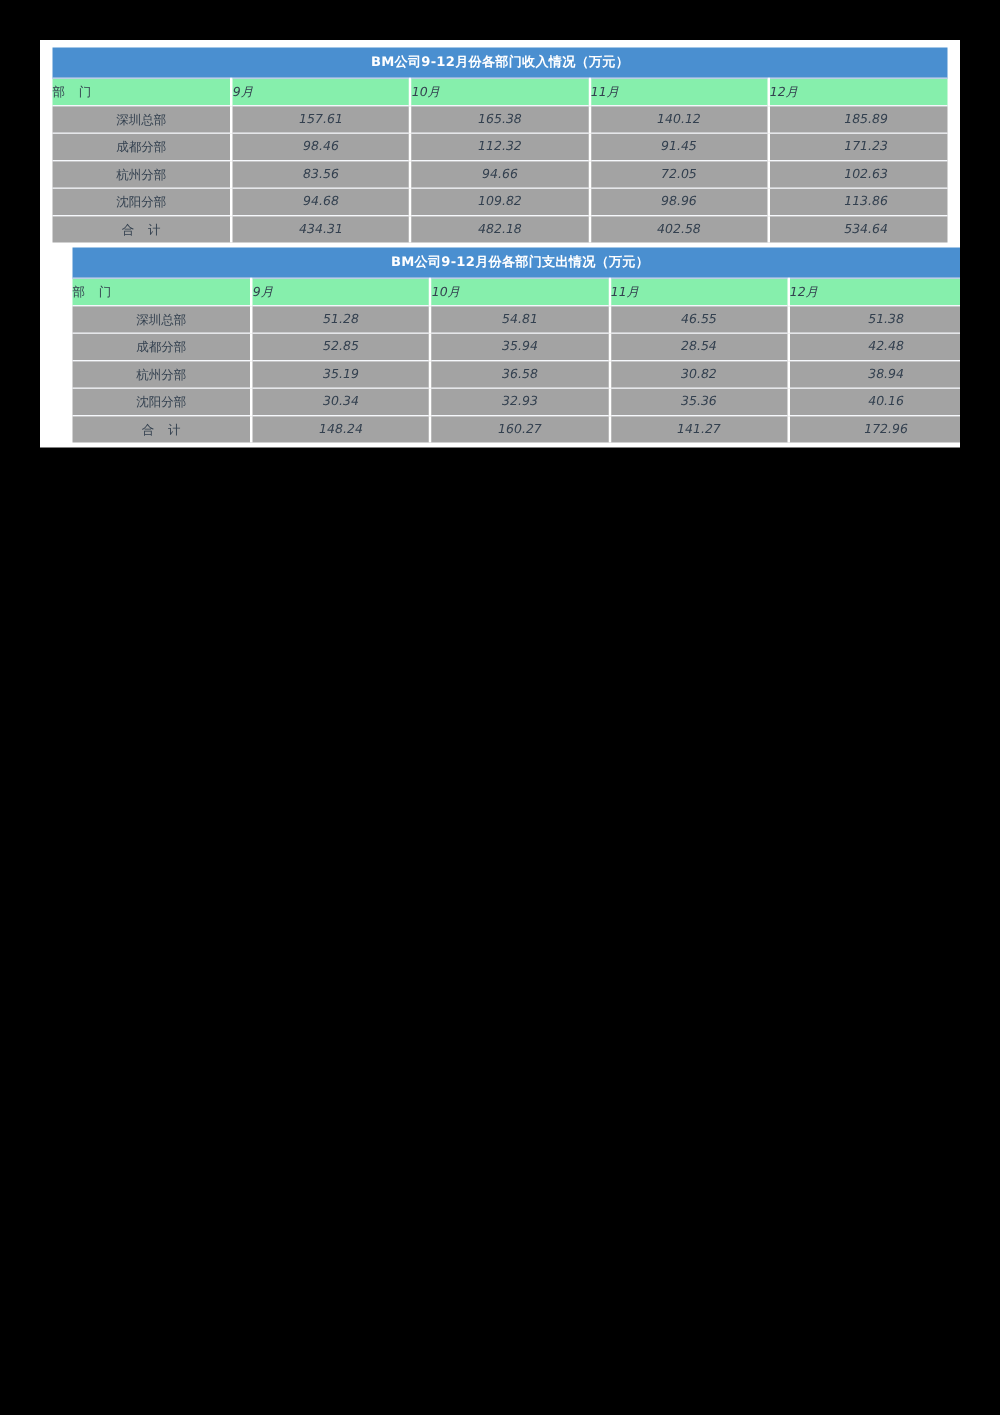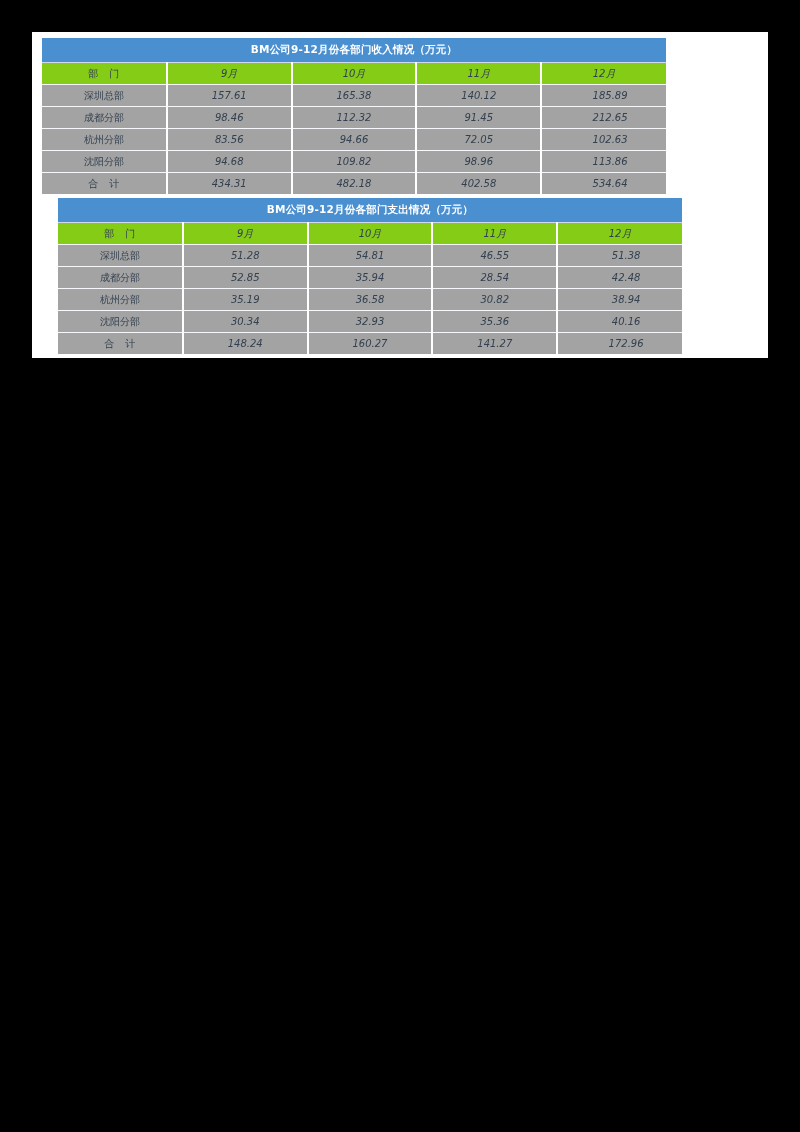--- a/index.html
+++ b/index.html
@@ -28,21 +28,21 @@
   }
 
   #tables-area {
     position: absolute;
     left: 10px;
     top: 6px;
     width: 598px;
   }
 
   .report-table {
-    width: 624px;
+    width: 716px;
     border-collapse: collapse;
     table-layout: fixed;
     margin-bottom: 4px;
   }
   .report-table:last-child {
     margin-bottom: 0;
     margin-left: 16px;
   }
 
   
@@ -53,25 +53,25 @@
     font-weight: bold;
     text-align: center;
     height: 24px;
     letter-spacing: 0.2px;
     border-bottom: 1px solid #cfd9ea;
     padding: 0;
   }
 
   
   .report-table thead.col-head th {
-    background: #84cc16;
+    background: #86efac;
     color: #33404f;
     font-size: 10px;
     font-weight: normal;
-    text-align: center;
+    text-align: left;
     height: 21px;
     padding: 0;
     border-right: 2px solid #ffffff;
     border-bottom: 1px solid #f4f6fb;
   }
   .report-table thead.col-head th:last-child {
     border-right: none;
   }
 
   
@@ -127,21 +127,21 @@
             <td class="col-month">157.61</td>
             <td class="col-month">165.38</td>
             <td class="col-month">140.12</td>
             <td class="col-month">185.89</td>
           </tr>
           <tr>
             <td class="col-dept">成都分部</td>
             <td class="col-month">98.46</td>
             <td class="col-month">112.32</td>
             <td class="col-month">91.45</td>
-            <td class="col-month">212.65</td>
+            <td class="col-month">171.23</td>
           </tr>
           <tr>
             <td class="col-dept">杭州分部</td>
             <td class="col-month">83.56</td>
             <td class="col-month">94.66</td>
             <td class="col-month">72.05</td>
             <td class="col-month">102.63</td>
           </tr>
           <tr>
             <td class="col-dept">沈阳分部</td>

